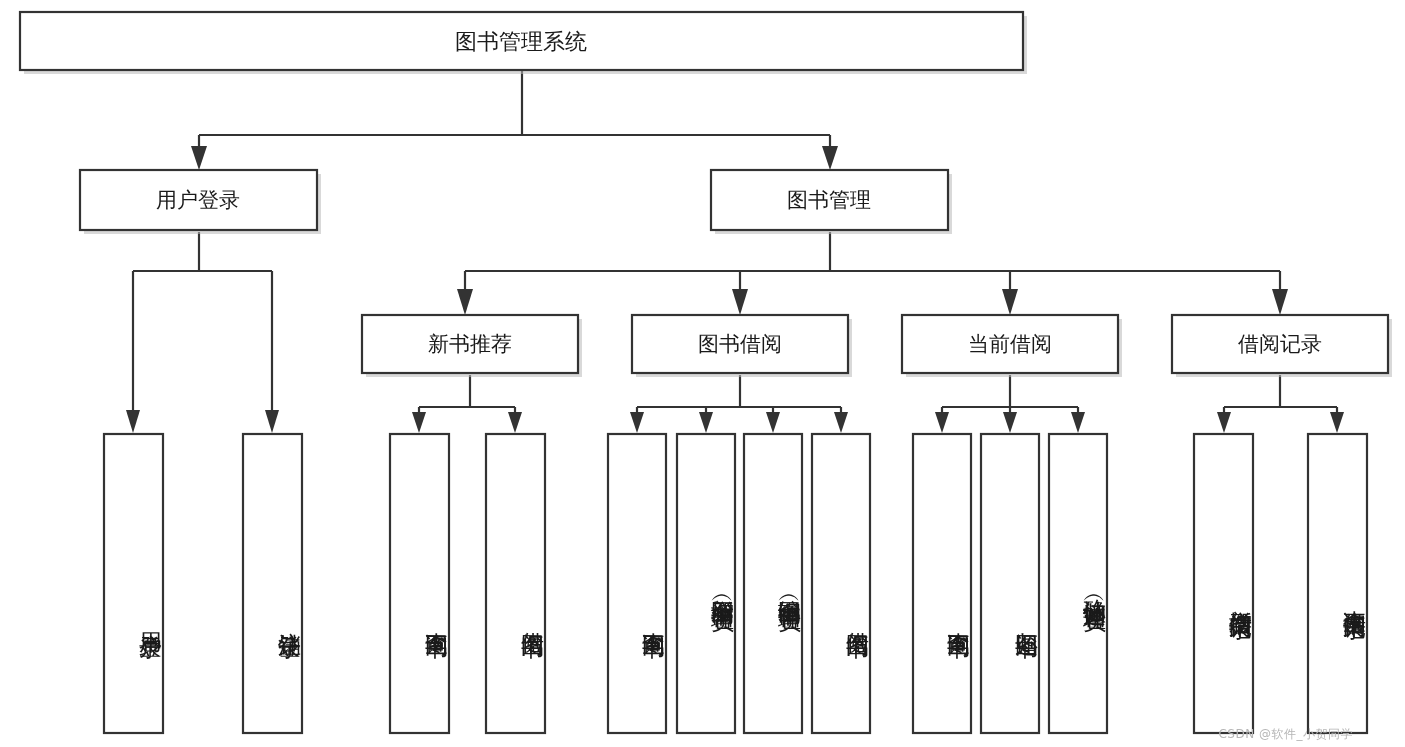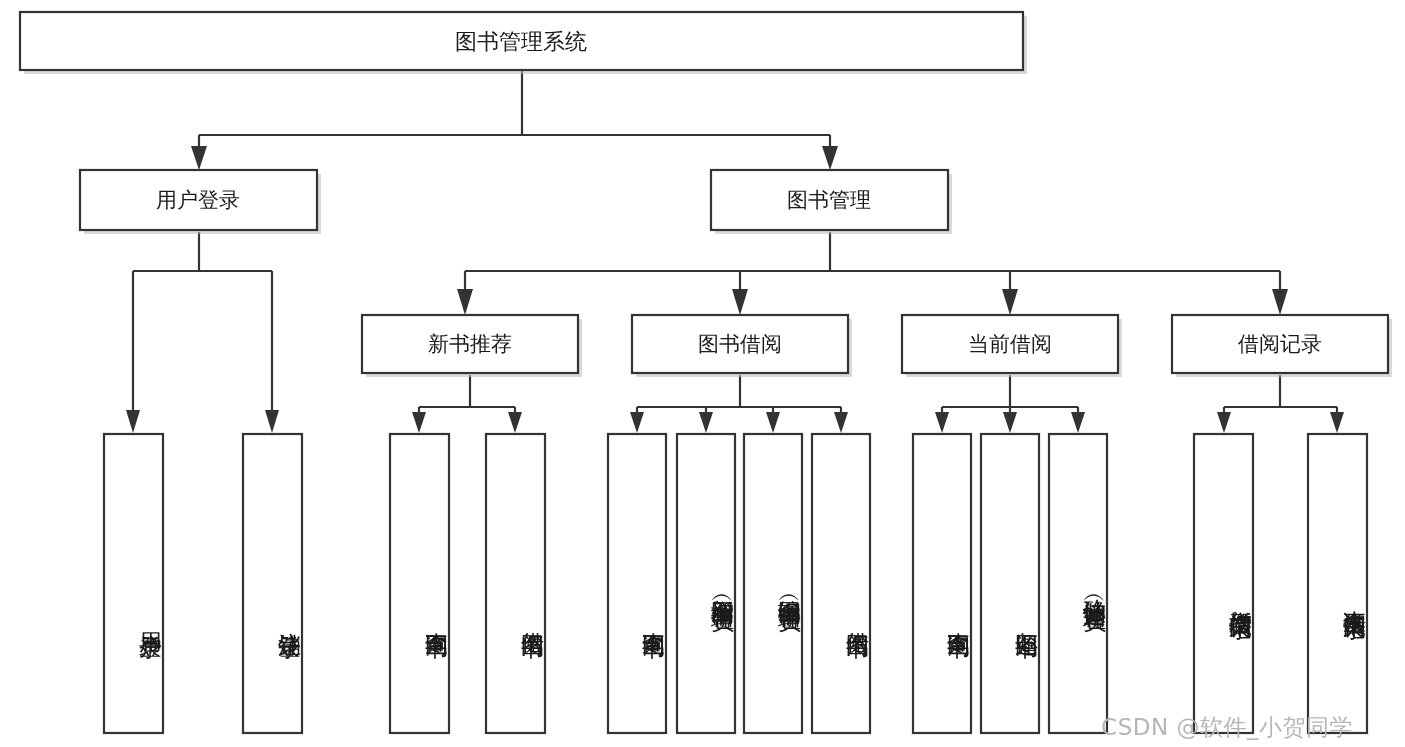--- a/index.html
+++ b/index.html
@@ -76,21 +76,21 @@
     pointer-events: none;
     display: flex;
     align-items: flex-start;
     justify-content: center;
   }
   .watermark {
     position: absolute;
     right: 8px;
     bottom: 4px;
     font-family: "DejaVu Sans", "Liberation Sans", sans-serif;
-    font-size: 23px;
+    font-size: 12px;
     color: #b6b6b6;
     letter-spacing: 0.5px;
     white-space: nowrap;
   }
 </style>
 </head>
 <body>
 
 <div id="diagram-root">
 

